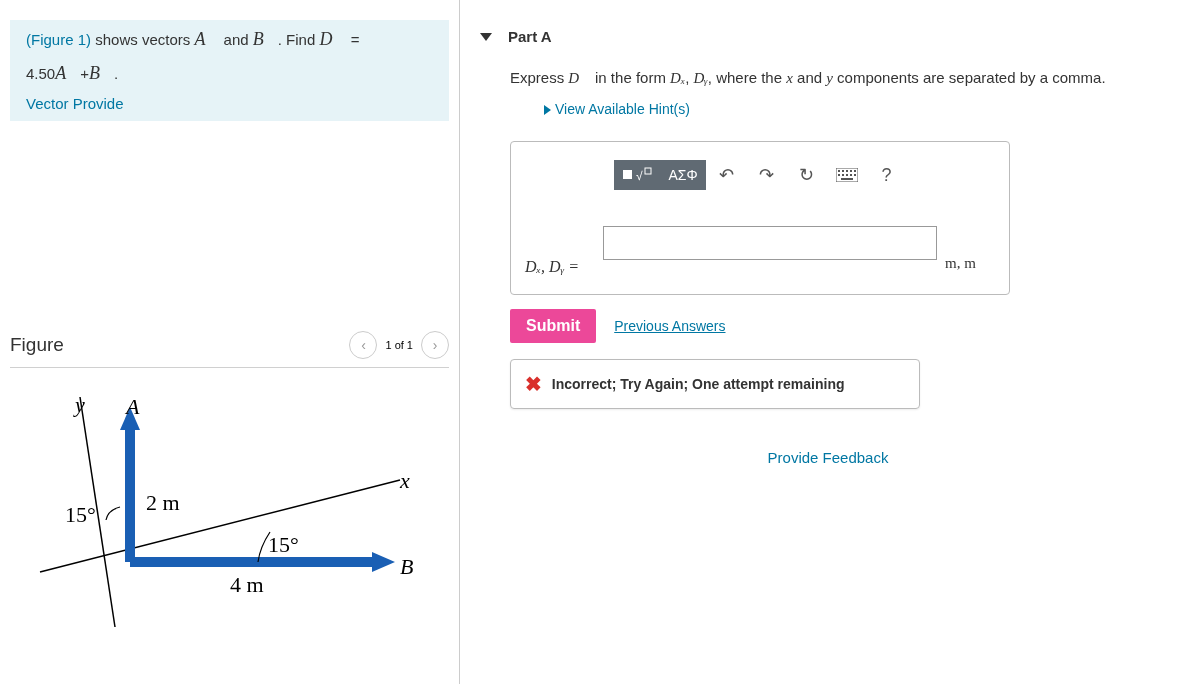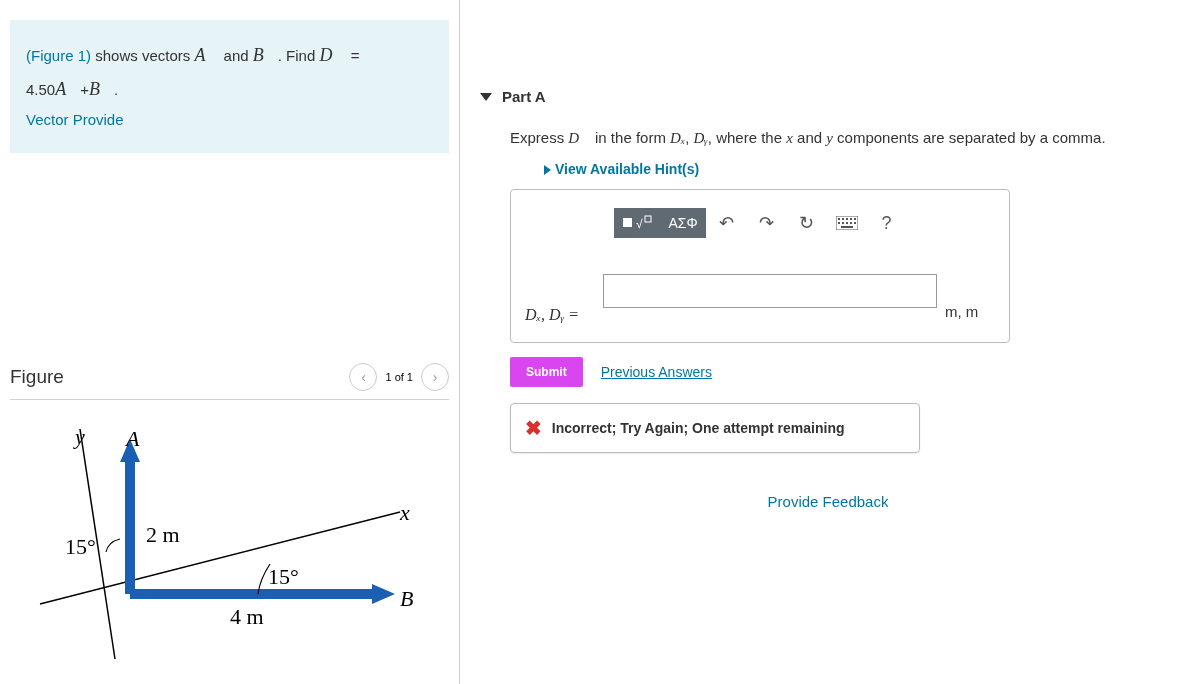--- a/index.html
+++ b/index.html
@@ -17,21 +17,21 @@
   width: 460px;
   padding: 20px 10px 20px 10px;
   border-right: 1px solid #ccc;
 }
 .right-col {
   flex: 1;
   padding: 20px 10px 20px 20px;
 }
 .problem-box {
   background: #e6f3f7;
-  padding: 18px 16px;
+  padding: 2px 16px;
   margin-bottom: 10px;
   font-size: 15px;
   line-height: 1.9;
 }
 .problem-box a { color: #0077a3; text-decoration: none; }
 .math-vec { font-family: 'Times New Roman', serif; font-style: italic; font-size: 18px; }
 .figure-section { margin-top: 210px; }
 .figure-header {
   display: flex;
   justify-content: space-between;
@@ -47,23 +47,22 @@
   border: 1px solid #ccc;
   border-radius: 50%;
   background: #fff;
   display: flex; align-items: center; justify-content: center;
   font-size: 14px; color: #999;
   cursor: pointer;
 }
 .nav-label { font-size: 11px; color: #000000; }
 .figure-img { padding: 10px 20px; }
 .part-header {
-  display: flex; align-items: center; gap: 10px;
+  display: flex; align-items: center; gap: 16px;
   padding: 8px 0;
-  margin-top: 60px;
   margin-bottom: 16px;
 }
 .tri-down {
   width: 0; height: 0;
   border-left: 6px solid transparent;
   border-right: 6px solid transparent;
   border-top: 8px solid #333;
   cursor: pointer;
 }
 .tri-right-sm {
@@ -72,21 +71,21 @@
   border-top: 5px solid transparent;
   border-bottom: 5px solid transparent;
   border-left: 7px solid #0077a3;
   margin-right: 4px;
   vertical-align: middle;
 }
 .part-title { font-weight: bold; font-size: 15px; }
 .part-body { padding-left: 30px; }
 .instruction { font-size: 15px; margin-bottom: 14px; }
 .instruction .mathit { font-family: 'Times New Roman', serif; font-style: italic; }
-.hints-link { color: #0077a3; font-weight: bold; cursor: pointer; margin-bottom: 12px; display: inline-block; padding-left: 34px; }
+.hints-link { color: #0077a3; font-weight: normal; cursor: pointer; margin-bottom: 24px; display: inline-block; padding-left: 34px; }
 .answer-box {
   border: 1px solid #bbb;
   border-radius: 4px;
   padding: 18px 14px 18px 14px;
   width: 500px;
   margin-bottom: 14px;
 }
 .toolbar {
   display: flex;
   justify-content: center;
@@ -109,28 +108,28 @@
 .tb-btn svg { fill: #fff; }
 .answer-row { display: flex; align-items: center; gap: 8px; }
 .answer-label { font-family: Liberation Serif, serif; font-style: italic; font-size: 16px; width: 70px; margin-top: 48px; }
 .answer-input {
   flex: 1;
   height: 34px;
   border: 1px solid #999;
   padding: 4px 6px;
   font-size: 14px;
 }
-.answer-unit { font-family: Liberation Sans, sans-serif; font-size: 15px; width: 50px; margin-top: 40px; }
+.answer-unit { font-family: Liberation Serif, serif; font-size: 15px; width: 50px; margin-top: 40px; }
 .submit-row { display: flex; align-items: center; gap: 18px; margin-bottom: 16px; }
 .submit-btn {
-  background: #d946ef;
+  background: #ec4899;
   color: #fff;
   border: none;
   padding: 8px 16px;
-  font-size: 12px;
+  font-size: 16px;
   font-weight: bold;
   cursor: pointer;
   border-radius: 2px;
 }
 .prev-link { color: #0077a3; text-decoration: underline; cursor: pointer; font-weight: normal; font-size: 14px; }
 .feedback-box {
   border: 1px solid #bbb;
   border-radius: 4px;
   padding: 12px 14px;
   width: 410px;

